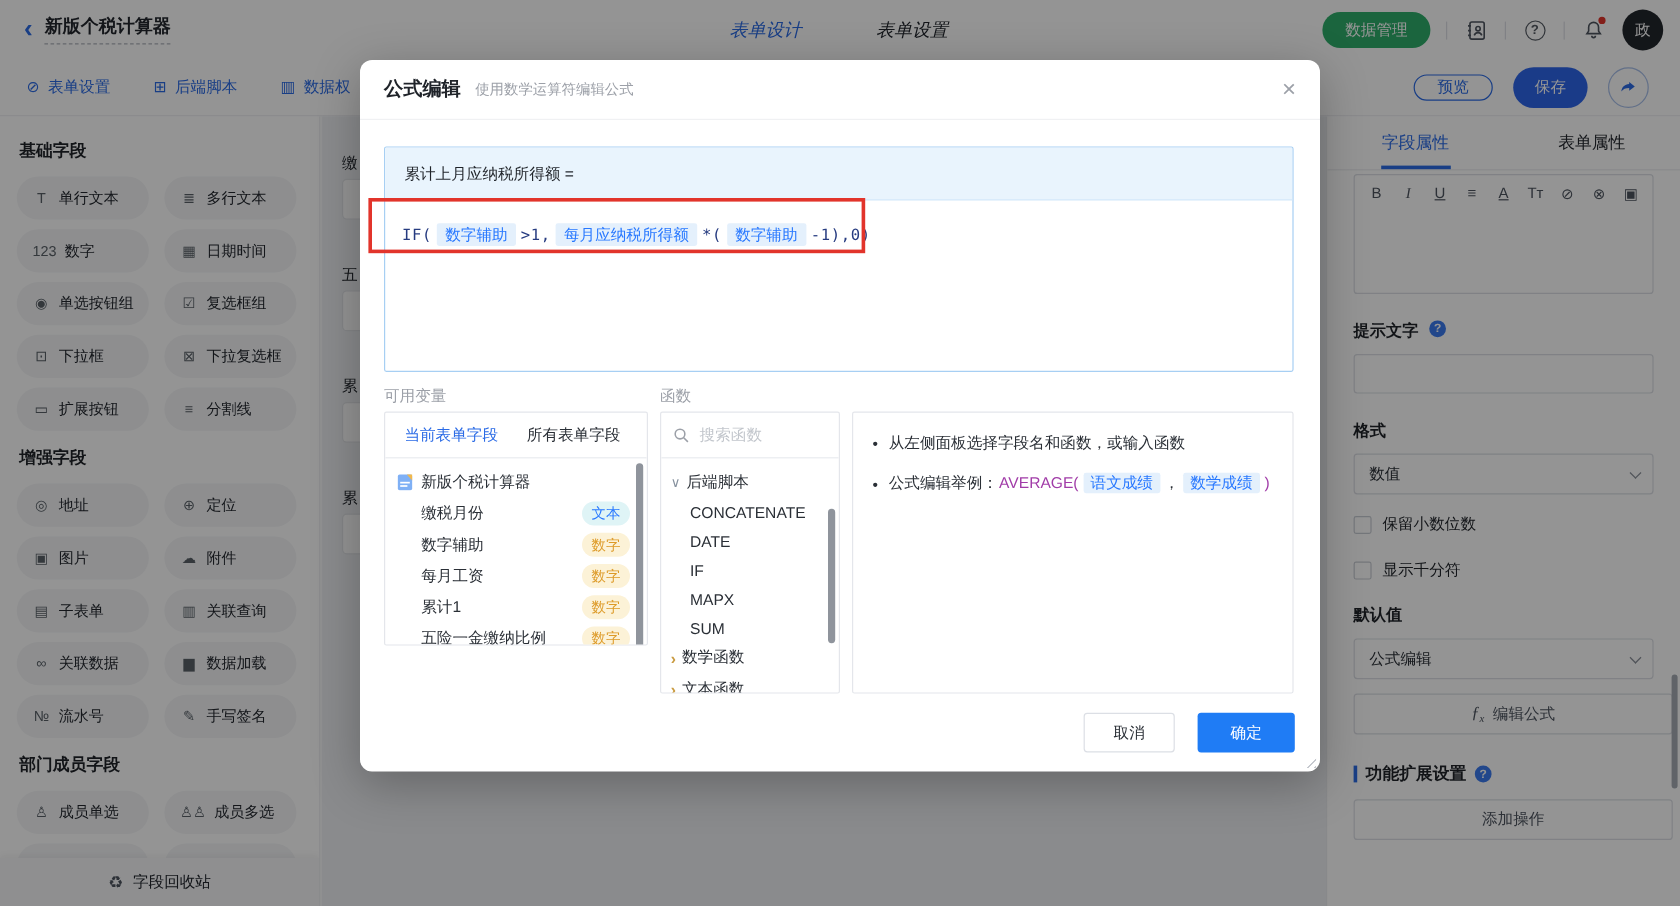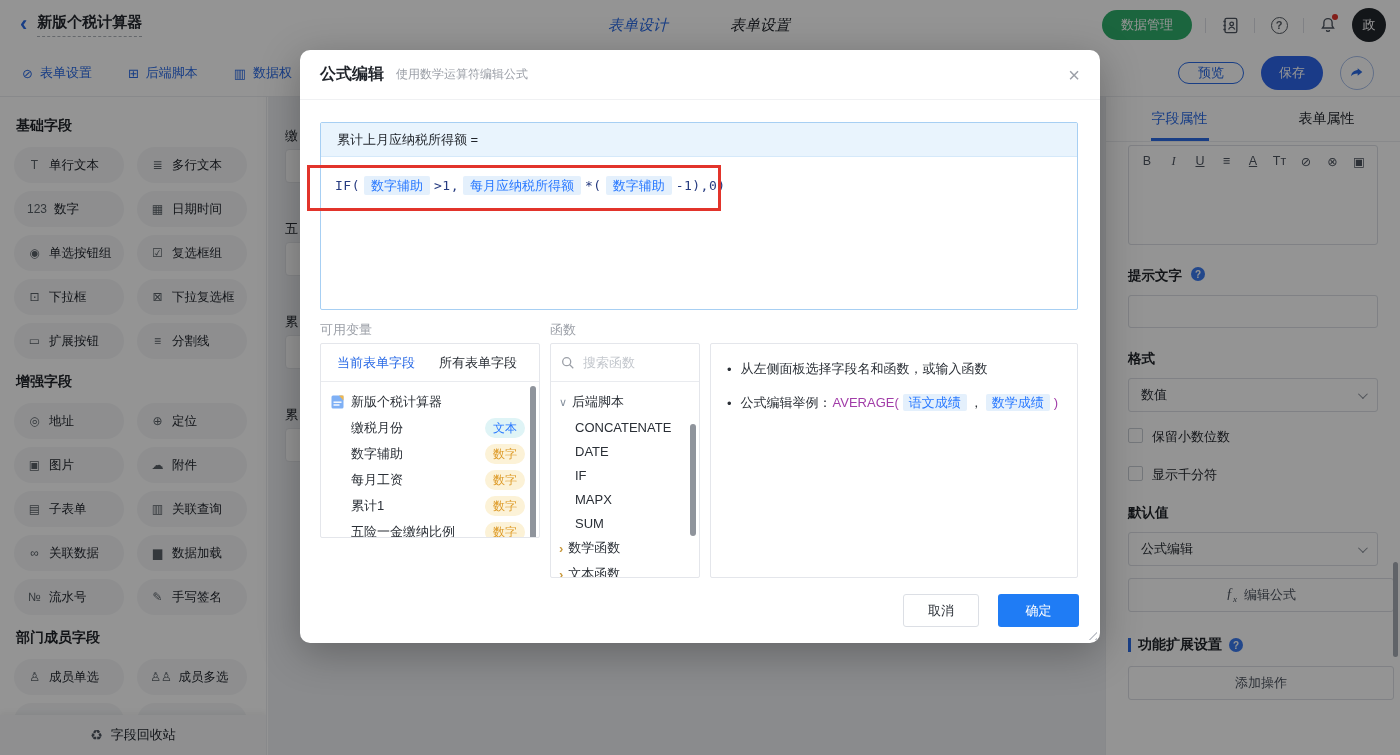--- a/index.html
+++ b/index.html
@@ -59,41 +59,41 @@
   #rich-toolbar { display:flex; justify-content:space-between; padding:8px 11px 0; color:#4E5560; font-size:12.5px; }
   .rt-ico { cursor:pointer; min-width:14px; text-align:center; }
   .rt-ico.italic-icon { font-style:italic; font-family:"Liberation Serif",serif; }
   .rt-ico.underline-icon, .rt-ico.font-color-icon { text-decoration:underline; }
   .rp-label { font-size:13.5px; font-weight:bold; color:#1F2329; margin:22px 0 10px; display:flex; align-items:flex-start; gap:9px; }
   .q-badge { width:14px; height:14px; border-radius:50%; background:#3C7BF0; color:#fff; font-size:10px; font-weight:bold; display:flex; align-items:center; justify-content:center; }
   .rp-input { width:250px; height:33px; border:1px solid #DCDFE5; border-radius:3px; background:#fff; }
   .rp-select { width:250px; height:34px; border:1px solid #DCDFE5; border-radius:3px; display:flex; align-items:center; justify-content:space-between; padding:0 12px; font-size:13px; color:#2A2F36; cursor:pointer; }
   .sel-chev { width:7px; height:7px; border-right:1.5px solid #8A9099; border-bottom:1.5px solid #8A9099; transform:rotate(45deg) translateY(-2px); }
   #format-checks { margin-top:16px; }
-  .chk-row { display:flex; gap:9px; margin-bottom:20px; cursor:pointer; }
+  .chk-row { display:flex; align-items:center; gap:9px; margin-bottom:20px; cursor:pointer; }
   .chk-box { width:15px; height:15px; border:1px solid #C9CDD4; border-radius:2px; background:#fff; }
   .chk-lab { font-size:13px; color:#1F2329; }
   .rp-btn { width:266px; height:34px; border:1px solid #DCDFE5; border-radius:3px; background:#fff; font-size:13px; color:#4E5560; display:flex; align-items:center; justify-content:center; gap:7px; cursor:pointer; }
   .fx-i { font-family:"Liberation Serif",serif; font-style:italic; font-size:14px; }
   .fx-i sub { font-size:9px; }
   .sect-head { display:flex; align-items:center; gap:7px; margin:24px 0 12px; }
   .sect-bar { width:3px; height:14px; background:#2B6BE6; }
   .sect-title { font-size:14px; font-weight:bold; color:#1F2329; }
   .rp-scroll { position:absolute; right:2px; top:465px; width:5px; height:95px; border-radius:3px; background:#A6ABB3; }
 
   
   .overlay { position:absolute; inset:0; background:rgba(0,0,0,0.42); z-index:10; }
   .modal { position:absolute; left:300px; top:50px; width:800px; height:593px; background:#fff; border-radius:10px; box-shadow:0 10px 40px rgba(0,0,0,0.28); z-index:20; }
   .modal-header { height:50px; border-bottom:1px solid #F0F1F3; display:flex; align-items:center; padding:0 20px; }
   .modal-title { font-size:16px; font-weight:bold; color:#1F2329; }
   .modal-sub { font-size:12px; color:#9CA0A8; margin-left:12px; }
   .modal-close { margin-left:auto; font-size:20px; color:#9CA0A8; cursor:pointer; line-height:1; }
 
   .fxbox { position:absolute; left:20px; top:72px; width:758px; height:188px; border:1px solid #A7CFF3; border-radius:2px; overflow:hidden; background:#fff; }
-  .fxbox-head { height:34px; background:#E9F4FD; border-bottom:1px solid #D5E9FA; display:flex; align-items:center; padding:16px 16px; font-size:13px; color:#1F2329; }
+  .fxbox-head { height:44px; background:#E9F4FD; border-bottom:1px solid #D5E9FA; display:flex; align-items:center; padding:16px 16px; font-size:13px; color:#1F2329; }
   .fxbox-body { padding:20px 14px; font-family:"DejaVu Sans Mono","Liberation Mono",monospace; font-size:13px; color:#263B80; }
   .fx-code { color:#263B80; letter-spacing:0.5px; }
   .fx-token { background:#E4F0FC; color:#2878FF; padding:2px 7px; border-radius:2px; margin:0 4px; font-family:"Liberation Sans","DejaVu Sans",sans-serif; font-size:13px; }
   .fx-token.small { padding:1px 6px; margin:0 3px; }
   .red-annotation { position:absolute; left:7px; top:115px; width:414px; height:46px; border:3px solid #E2342B; z-index:5; pointer-events:none; }
 
   .panel-label { position:absolute; top:271px; font-size:13px; color:#9CA0A8; }
   .lbl-vars { left:20px; } .lbl-fns { left:250px; }
 
   .var-box { position:absolute; left:20px; top:293px; width:220px; height:195px; border:1px solid #E4E6EB; border-radius:2px; overflow:hidden; }

